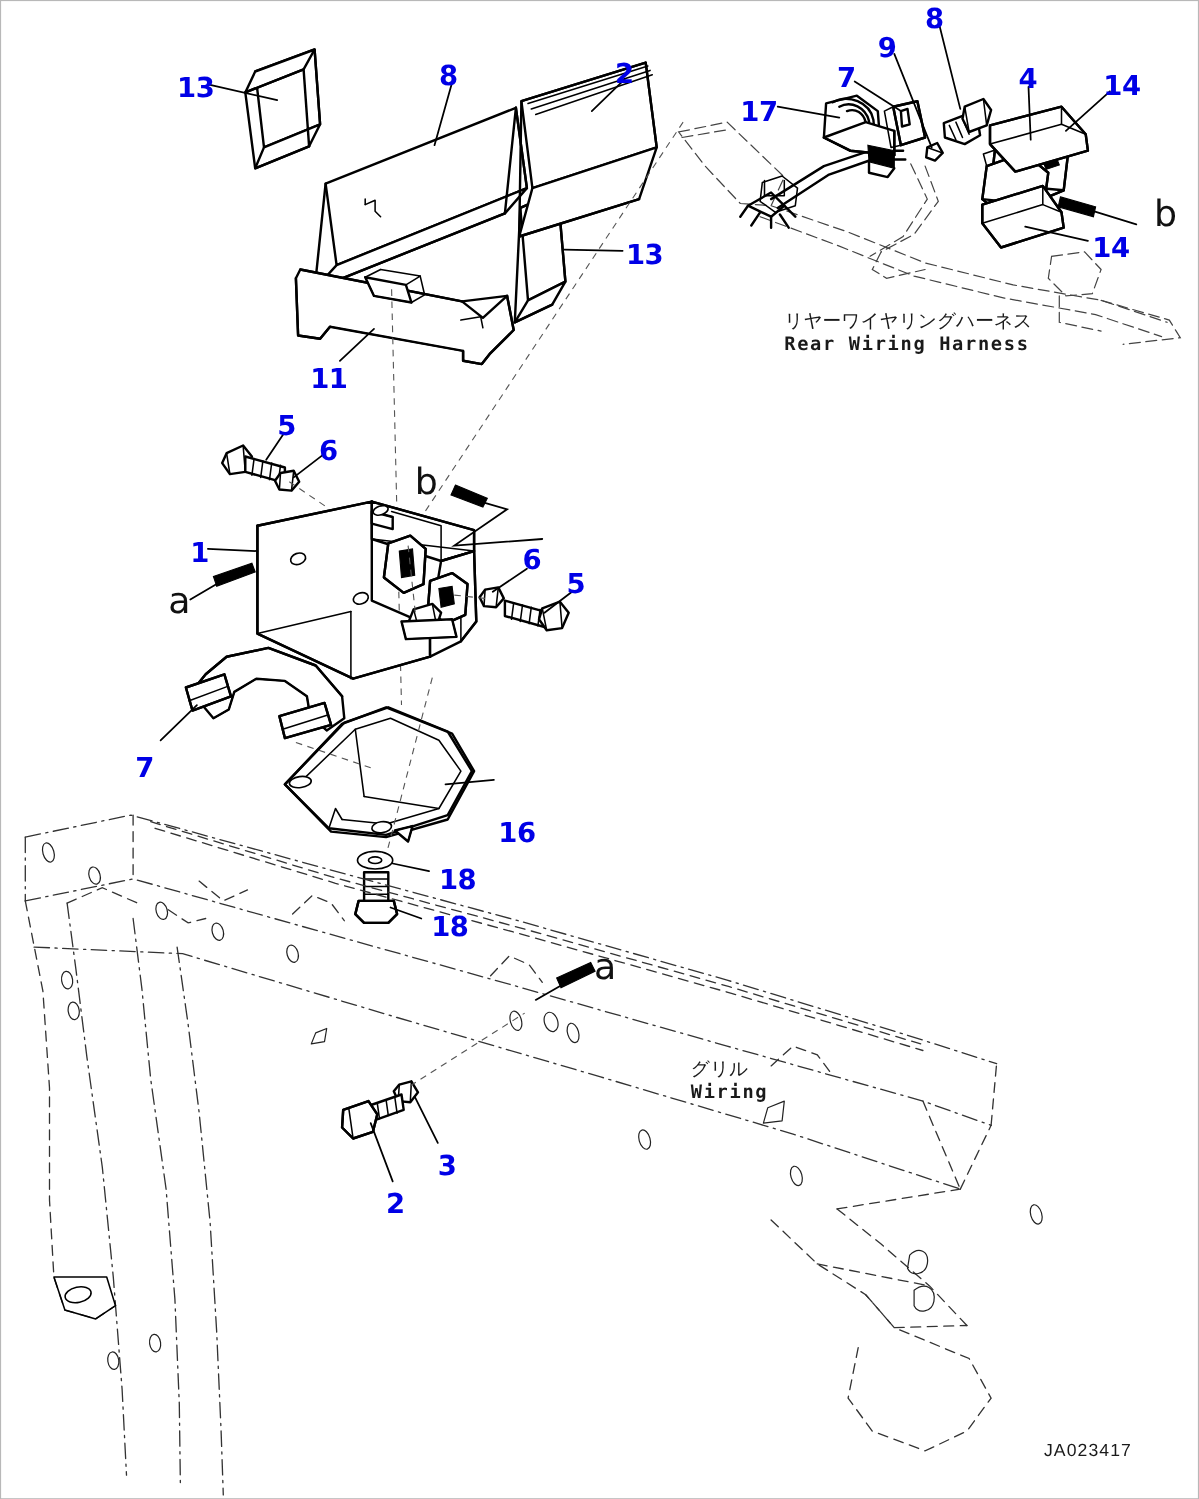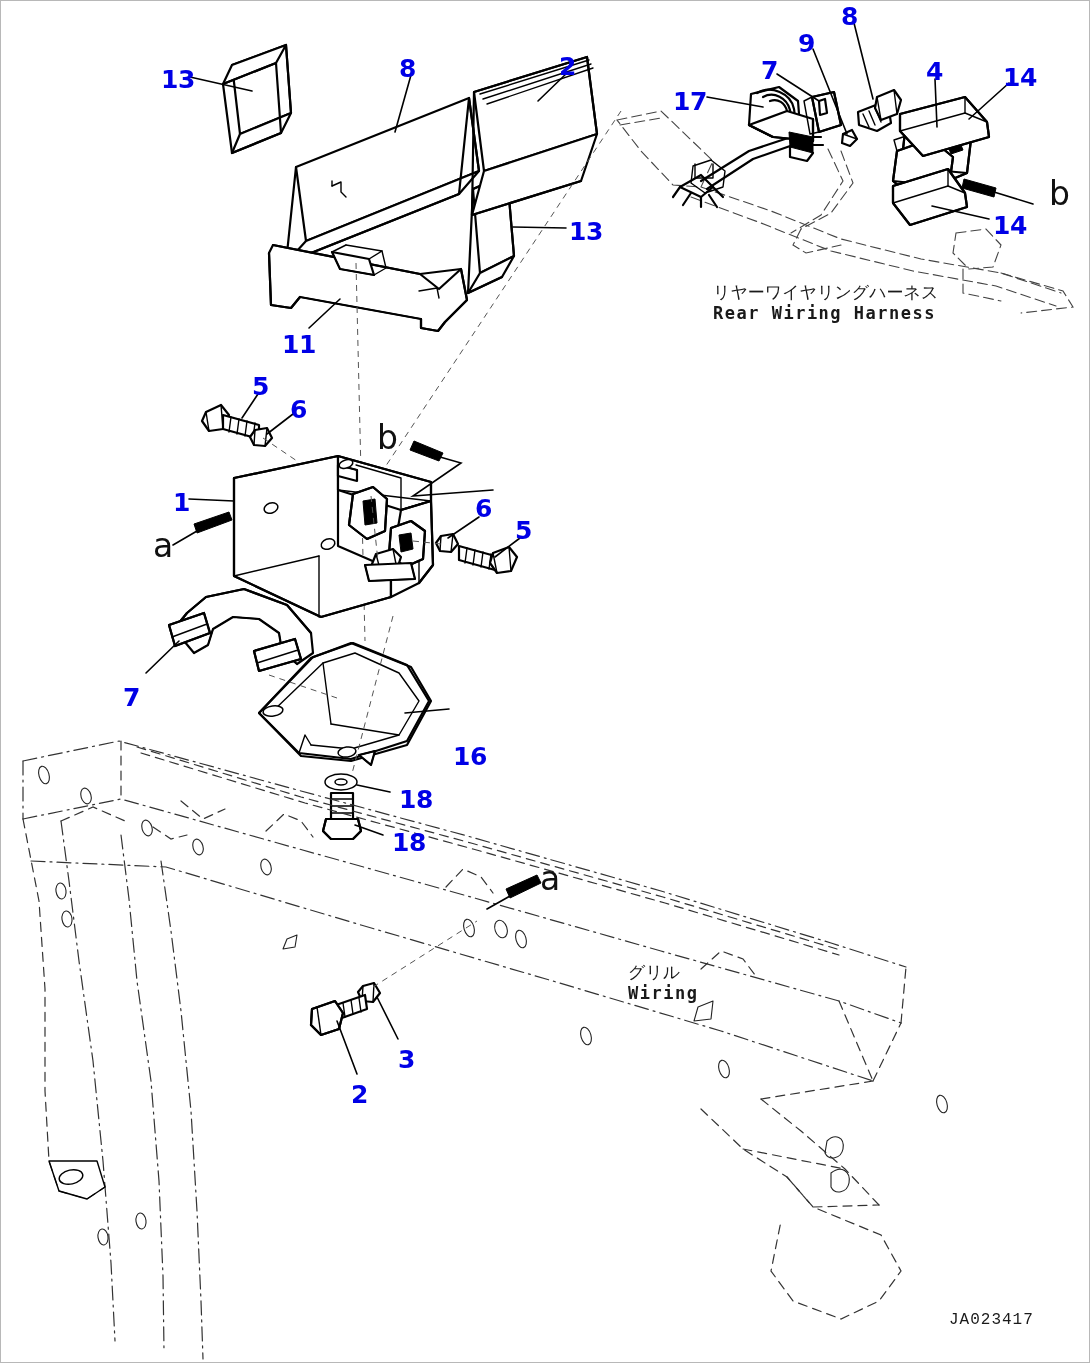--- a/index.html
+++ b/index.html
@@ -40,21 +40,21 @@
     font-size:17px;
     line-height:21px;
     white-space:nowrap;
     letter-spacing:1px;
   }
   .grp-label .jp{font-family:"DejaVu Sans",sans-serif;font-size:17px;letter-spacing:0px;display:block;}
   .grp-label .en{display:block;font-weight:bold;letter-spacing:1.5px;}
   .drawno{
     position:absolute;
     color:#1a1a1a;
-    font-family:Liberation Mono, monospace;
+    font-family:Liberation Sans, sans-serif;
     font-size:16px;
     letter-spacing:1px;
     white-space:nowrap;
   }
   
   .s-solid{fill:none;stroke:#000;stroke-width:2.2;stroke-linejoin:round;stroke-linecap:round;}
   .s-thin{fill:none;stroke:#000;stroke-width:1.4;stroke-linejoin:round;stroke-linecap:round;}
   .s-hair{fill:none;stroke:#222;stroke-width:1.1;stroke-linejoin:round;stroke-linecap:round;}
   .s-lead{fill:none;stroke:#000;stroke-width:1.6;stroke-linecap:round;}
   .s-dash{fill:none;stroke:#333;stroke-width:1.2;stroke-dasharray:9 6;stroke-linecap:round;}

